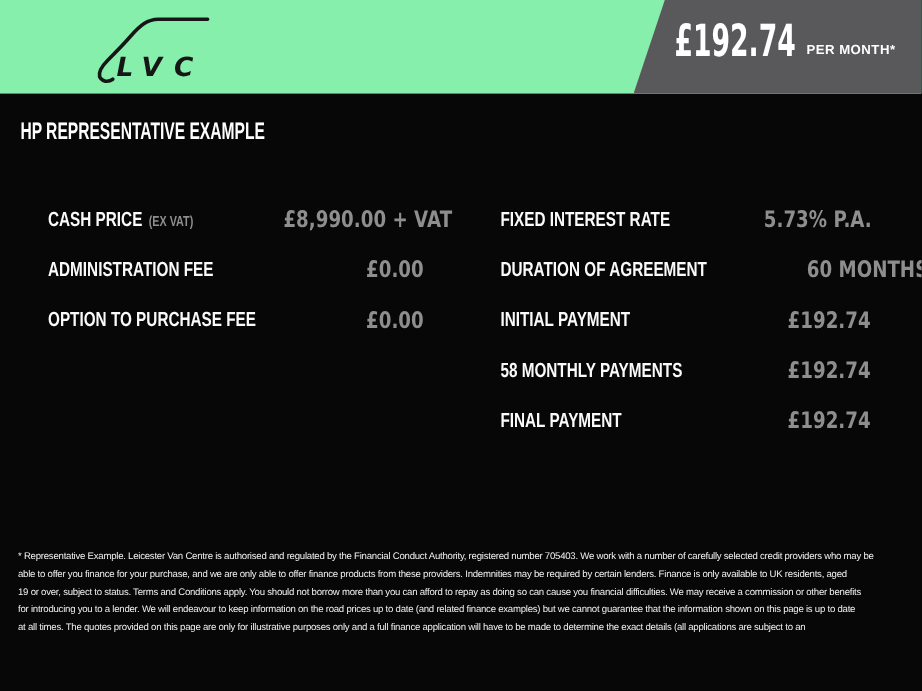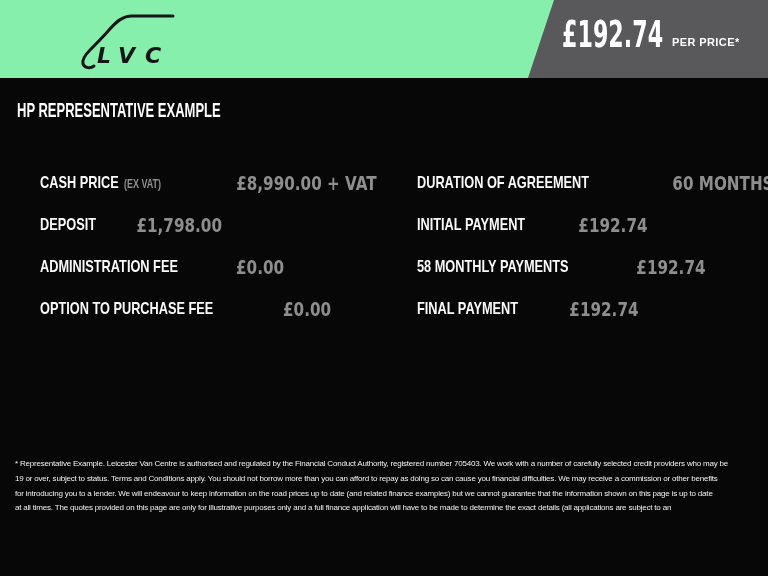--- a/index.html
+++ b/index.html
@@ -46,21 +46,21 @@
 
   
   .table{
     position:absolute;left:40px;top:162px;width:686px;
     display:flex;justify-content:space-between;
   }
   .col{width:313px;display:flex;flex-direction:column;}
   .col.right{width:309px;}
   .row{
     height:42px;display:flex;align-items:center;
-    justify-content:flex-start;
+    justify-content:space-between;
   }
   .lbl{
     font-size:17px;font-weight:bold;color:#fafafa;
     transform:scaleX(0.75);transform-origin:left center;
     white-space:nowrap;display:inline-block;
   }
   .note{
     font-size:12px;font-weight:bold;color:#8e8e8e;
     margin-left:7px;
   }
@@ -85,47 +85,47 @@
 <div class="stage">
 
   <header class="hdr">
     <svg class="logo" viewBox="0 0 110 62" xmlns="http://www.w3.org/2000/svg">
       <path d="M 103,8 L 62,8 C 53,8 47,13 39,22 C 32,30 25,37 20,42 C 15,47 12,52 13,56 C 15,60 20,61 24,58" fill="none" stroke="#161616" stroke-width="3" stroke-linecap="round" stroke-linejoin="round"></path>
       <text x="27" y="55" fill="#161616" style="font-family:'DejaVu Sans',sans-serif;font-weight:bold;font-style:italic;font-size:22px;letter-spacing:10px;">LVC</text>
     </svg>
 
     <div class="price-tag">
       <span class="amount">£192.74</span>
-      <span class="per">PER PRICE*</span>
+      <span class="per">PER MONTH*</span>
     </div>
   </header>
 
   <h1 class="title">HP REPRESENTATIVE EXAMPLE</h1>
 
   <main class="table">
     <section class="col">
       <div class="row">
         <span class="lbl"><span>CASH PRICE</span><span class="note">(EX VAT)</span></span>
         <span class="val">£8,990.00 + VAT</span>
       </div>
       <div class="row">
-        <span class="lbl">DEPOSIT</span>
-        <span class="val">£1,798.00</span>
-      </div>
-      <div class="row">
         <span class="lbl">ADMINISTRATION FEE</span>
         <span class="val">£0.00</span>
       </div>
       <div class="row">
         <span class="lbl">OPTION TO PURCHASE FEE</span>
         <span class="val">£0.00</span>
       </div>
     </section>
 
     <section class="col right">
+      <div class="row">
+        <span class="lbl">FIXED INTEREST RATE</span>
+        <span class="val">5.73% P.A.</span>
+      </div>
       <div class="row">
         <span class="lbl">DURATION OF AGREEMENT</span>
         <span class="val">60 MONTHS</span>
       </div>
       <div class="row">
         <span class="lbl">INITIAL PAYMENT</span>
         <span class="val">£192.74</span>
       </div>
       <div class="row">
         <span class="lbl">58 MONTHLY PAYMENTS</span>
@@ -133,18 +133,19 @@
       </div>
       <div class="row">
         <span class="lbl">FINAL PAYMENT</span>
         <span class="val">£192.74</span>
       </div>
     </section>
   </main>
 
   <footer class="fineprint">
     <div>* Representative Example. Leicester Van Centre is authorised and regulated by the Financial Conduct Authority, registered number 705403. We work with a number of carefully selected credit providers who may be</div>
+    <div>able to offer you finance for your purchase, and we are only able to offer finance products from these providers. Indemnities may be required by certain lenders. Finance is only available to UK residents, aged</div>
     <div>19 or over, subject to status. Terms and Conditions apply. You should not borrow more than you can afford to repay as doing so can cause you financial difficulties. We may receive a commission or other benefits</div>
     <div>for introducing you to a lender. We will endeavour to keep information on the road prices up to date (and related finance examples) but we cannot guarantee that the information shown on this page is up to date</div>
     <div>at all times. The quotes provided on this page are only for illustrative purposes only and a full finance application will have to be made to determine the exact details (all applications are subject to an</div>
   </footer>
 
 </div>
 
 </body></html>

